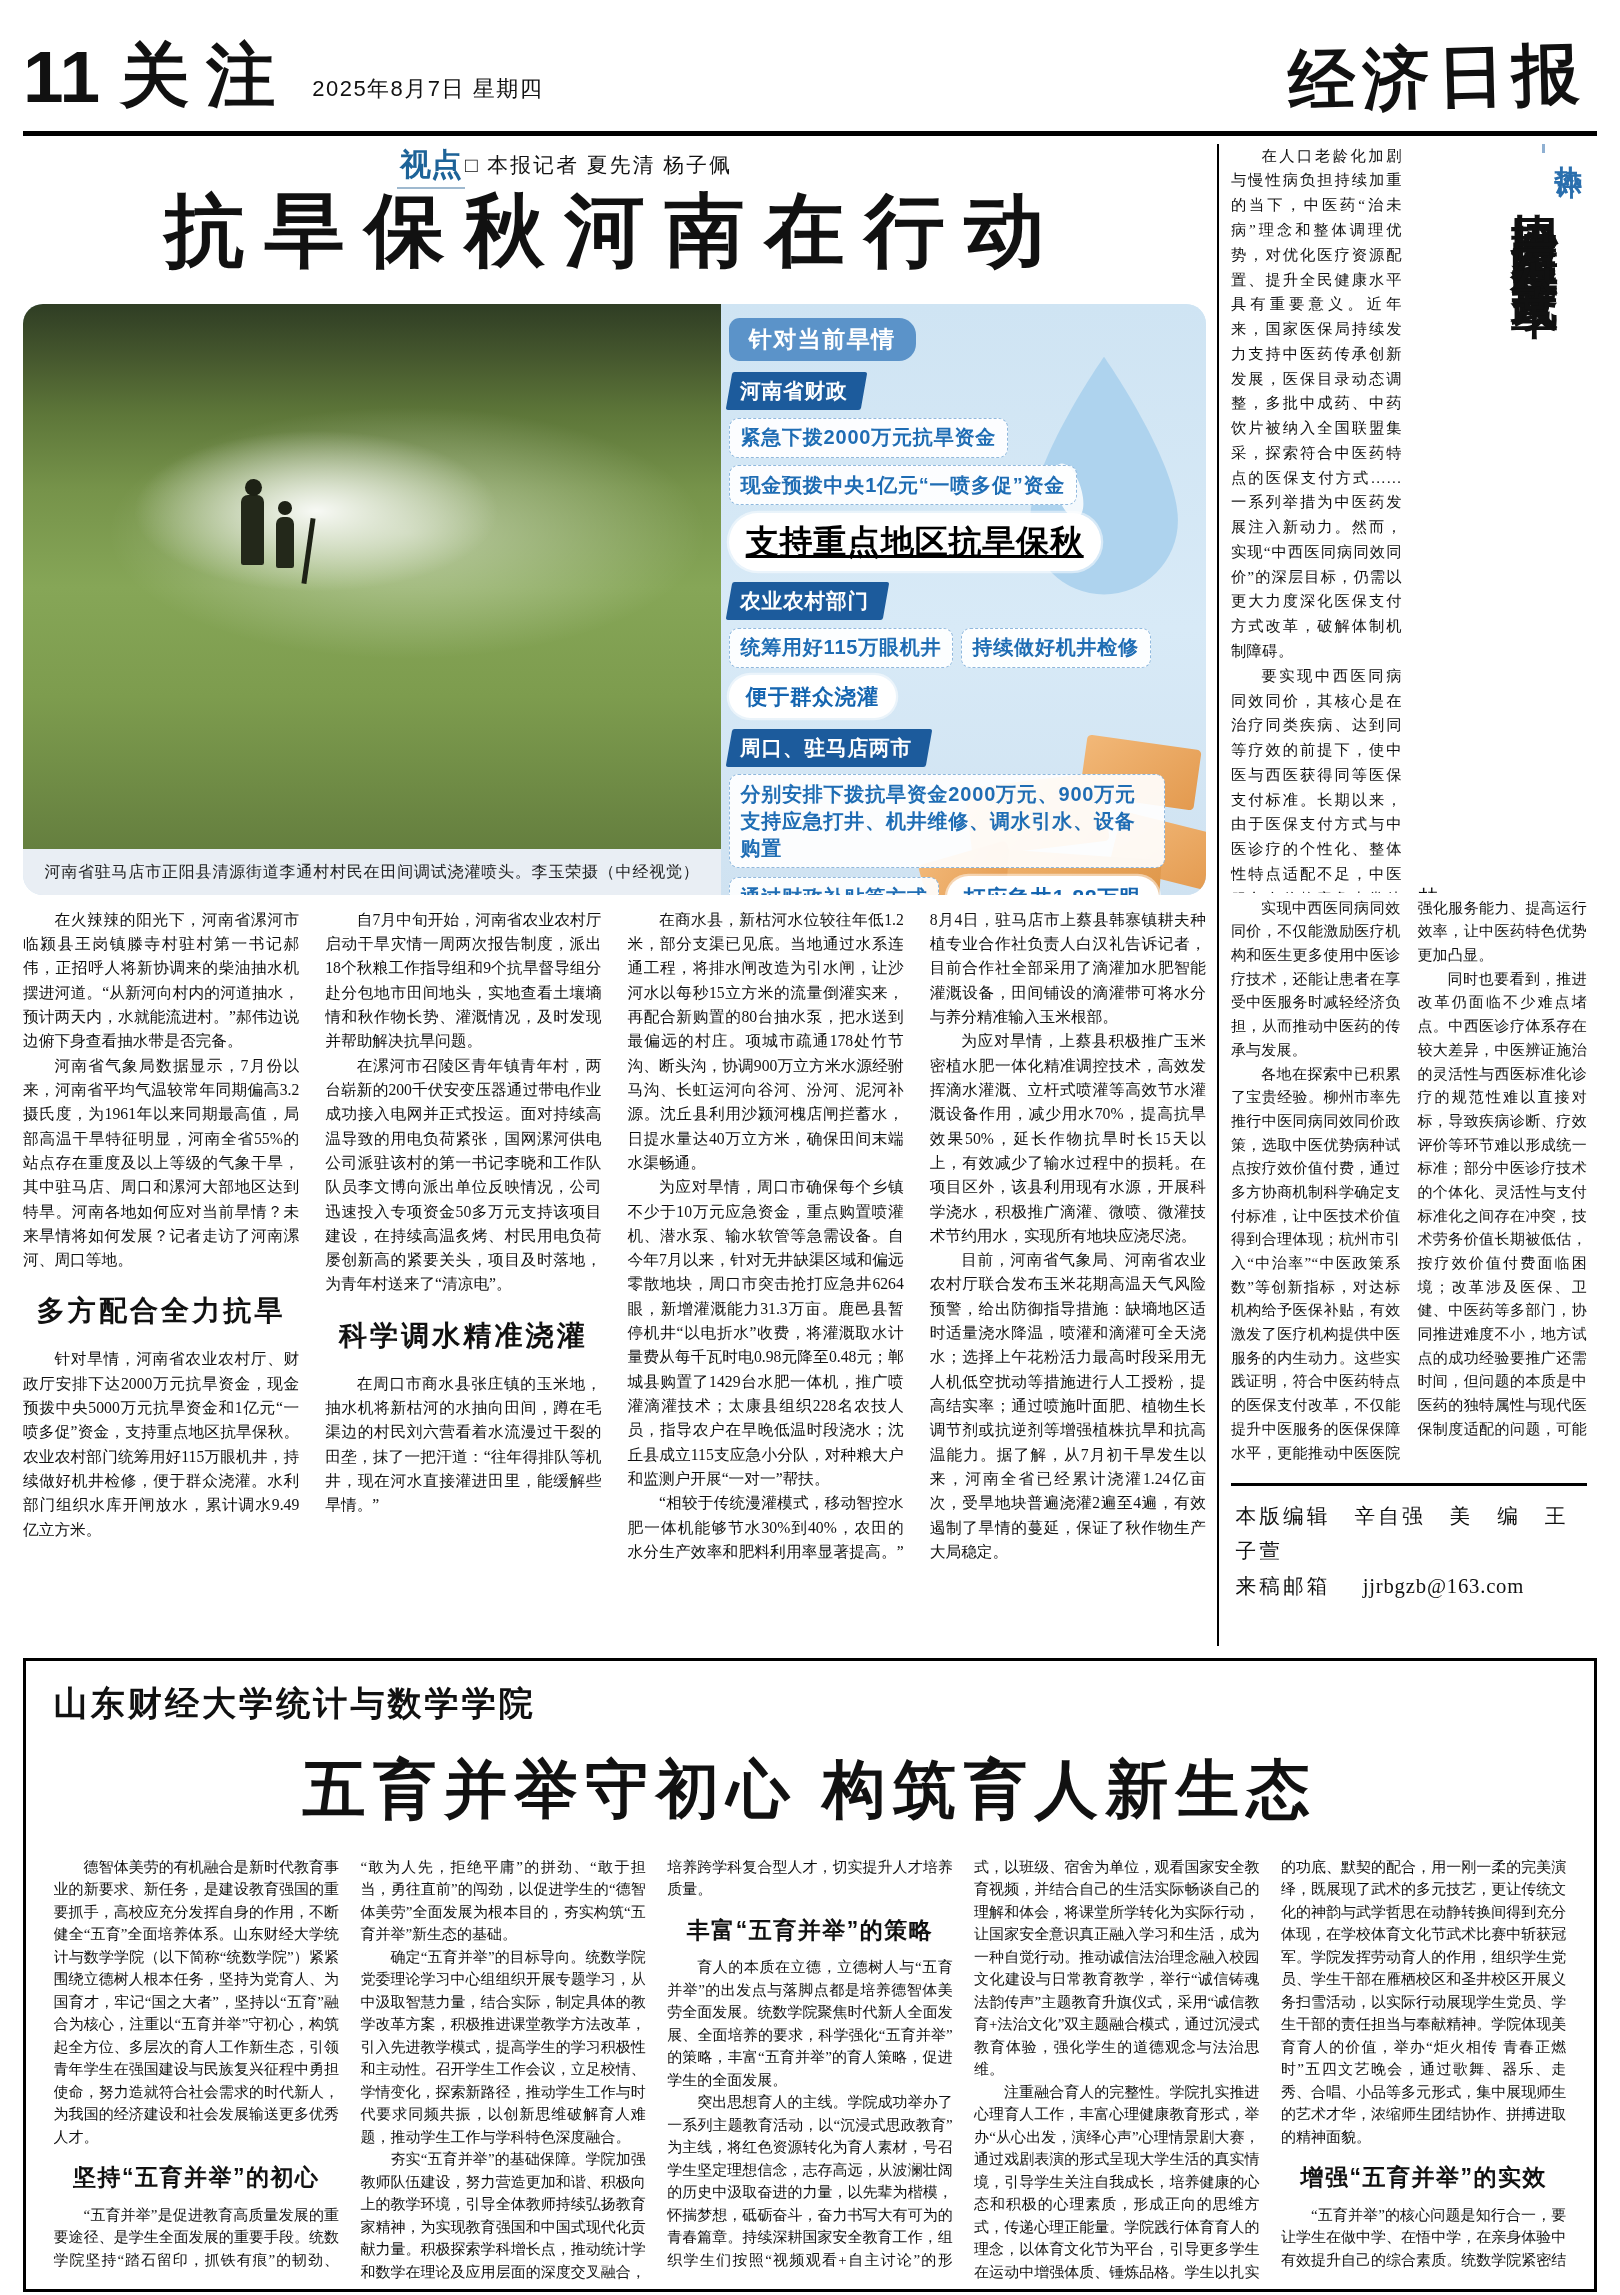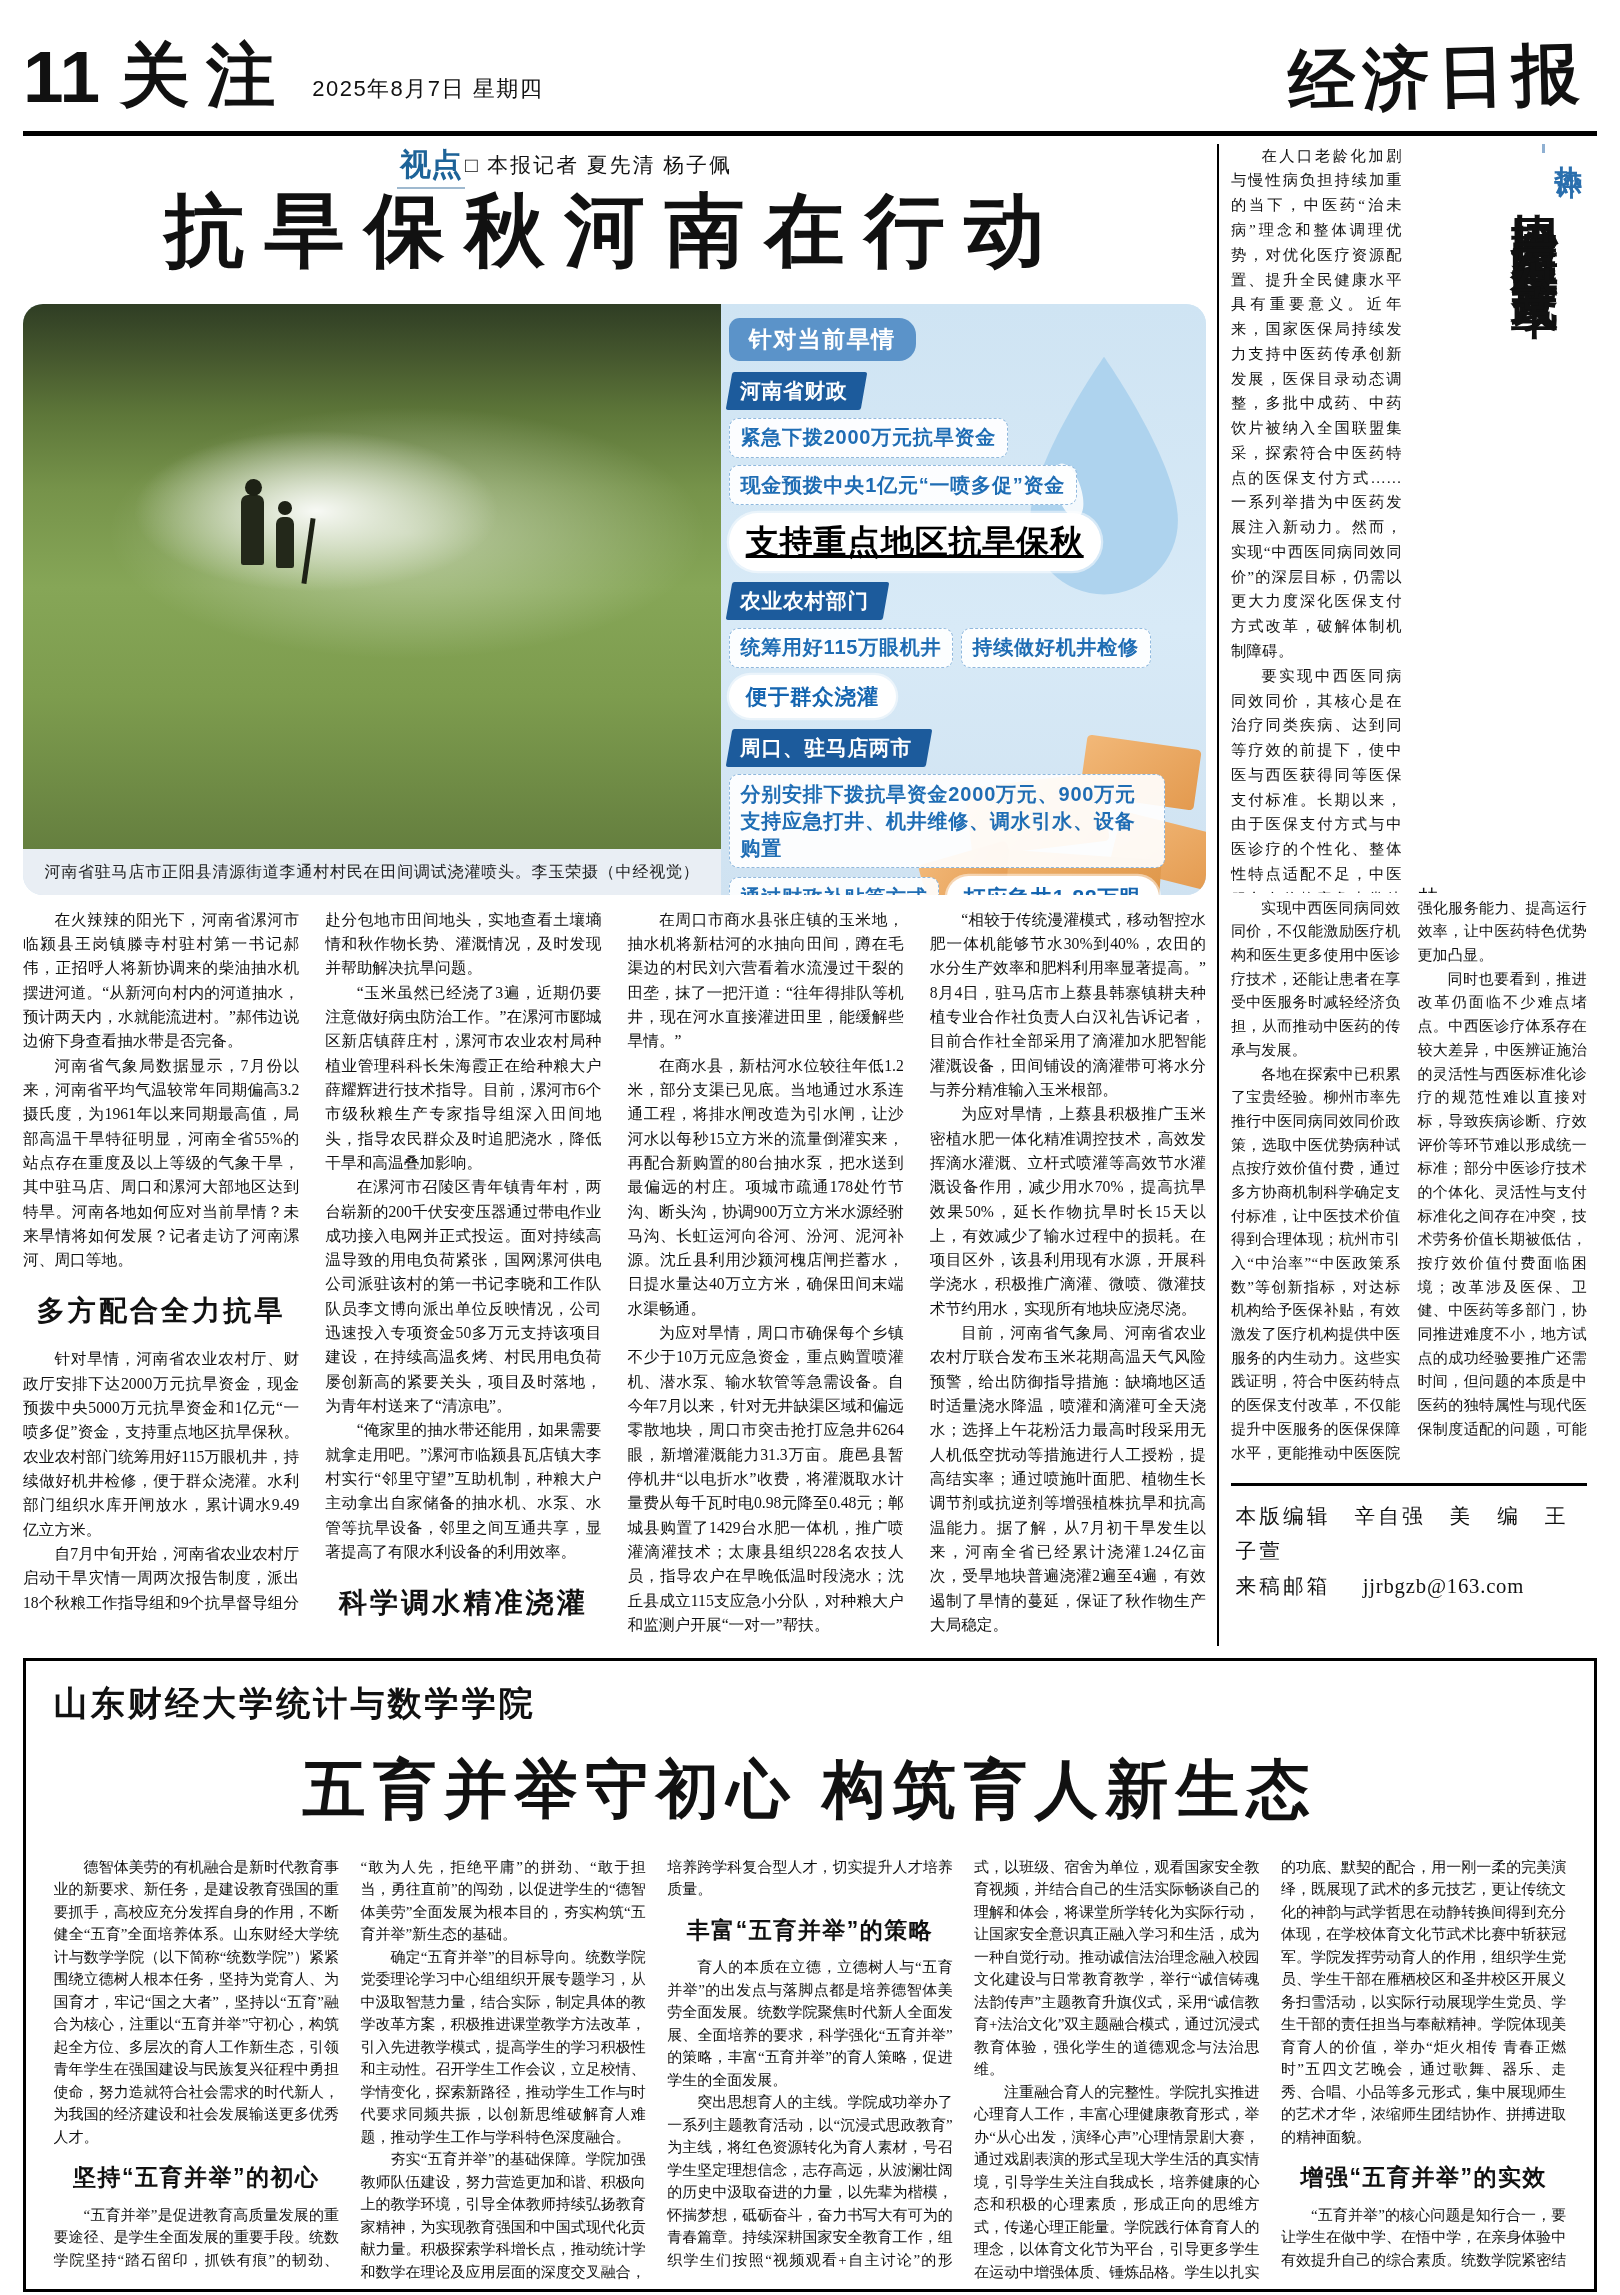--- a/index.html
+++ b/index.html
@@ -170,23 +170,21 @@
         
       </div>
     </div>
 
     <div class="flow">
         <p class="fl-p">在火辣辣的阳光下，河南省漯河市临颍县王岗镇滕寺村驻村第一书记郝伟，正招呼人将新协调来的柴油抽水机摆进河道。“从新河向村内的河道抽水，预计两天内，水就能流进村。”郝伟边说边俯下身查看抽水带是否完备。</p>
         <p class="fl-p">河南省气象局数据显示，7月份以来，河南省平均气温较常年同期偏高3.2摄氏度，为1961年以来同期最高值，局部高温干旱特征明显，河南全省55%的站点存在重度及以上等级的气象干旱，其中驻马店、周口和漯河大部地区达到特旱。河南各地如何应对当前旱情？未来旱情将如何发展？记者走访了河南漯河、周口等地。</p>
         <h3 class="fl-h">多方配合全力抗旱</h3>
         <p class="fl-p">针对旱情，河南省农业农村厅、财政厅安排下达2000万元抗旱资金，现金预拨中央5000万元抗旱资金和1亿元“一喷多促”资金，支持重点地区抗旱保秋。农业农村部门统筹用好115万眼机井，持续做好机井检修，便于群众浇灌。水利部门组织水库开闸放水，累计调水9.49亿立方米。</p>
         <p class="fl-p">自7月中旬开始，河南省农业农村厅启动干旱灾情一周两次报告制度，派出18个秋粮工作指导组和9个抗旱督导组分赴分包地市田间地头，实地查看土壤墒情和秋作物长势、灌溉情况，及时发现并帮助解决抗旱问题。</p>
-        <p class="fl-p">“玉米虽然已经浇了3遍，近期仍要注意做好病虫防治工作。”在漯河市郾城区新店镇薛庄村，漯河市农业农村局种植业管理科科长朱海霞正在给种粮大户薛耀辉进行技术指导。目前，漯河市6个市级秋粮生产专家指导组深入田间地头，指导农民群众及时追肥浇水，降低干旱和高温叠加影响。</p>
         <p class="fl-p">在漯河市召陵区青年镇青年村，两台崭新的200千伏安变压器通过带电作业成功接入电网并正式投运。面对持续高温导致的用电负荷紧张，国网漯河供电公司派驻该村的第一书记李晓和工作队队员李文博向派出单位反映情况，公司迅速投入专项资金50多万元支持该项目建设，在持续高温炙烤、村民用电负荷屡创新高的紧要关头，项目及时落地，为青年村送来了“清凉电”。</p>
-        <p class="fl-p">“俺家里的抽水带还能用，如果需要就拿走用吧。”漯河市临颍县瓦店镇大李村实行“邻里守望”互助机制，种粮大户主动拿出自家储备的抽水机、水泵、水管等抗旱设备，邻里之间互通共享，显著提高了有限水利设备的利用效率。</p>
         <h3 class="fl-h">科学调水精准浇灌</h3>
         <p class="fl-p">在周口市商水县张庄镇的玉米地，抽水机将新枯河的水抽向田间，蹲在毛渠边的村民刘六营看着水流漫过干裂的田垄，抹了一把汗道：“往年得排队等机井，现在河水直接灌进田里，能缓解些旱情。”</p>
         <p class="fl-p">在商水县，新枯河水位较往年低1.2米，部分支渠已见底。当地通过水系连通工程，将排水闸改造为引水闸，让沙河水以每秒15立方米的流量倒灌实来，再配合新购置的80台抽水泵，把水送到最偏远的村庄。项城市疏通178处竹节沟、断头沟，协调900万立方米水源经驸马沟、长虹运河向谷河、汾河、泥河补源。沈丘县利用沙颍河槐店闸拦蓄水，日提水量达40万立方米，确保田间末端水渠畅通。</p>
         <p class="fl-p">为应对旱情，周口市确保每个乡镇不少于10万元应急资金，重点购置喷灌机、潜水泵、输水软管等急需设备。自今年7月以来，针对无井缺渠区域和偏远零散地块，周口市突击抢打应急井6264眼，新增灌溉能力31.3万亩。鹿邑县暂停机井“以电折水”收费，将灌溉取水计量费从每千瓦时电0.98元降至0.48元；郸城县购置了1429台水肥一体机，推广喷灌滴灌技术；太康县组织228名农技人员，指导农户在早晚低温时段浇水；沈丘县成立115支应急小分队，对种粮大户和监测户开展“一对一”帮扶。</p>
         <p class="fl-p">“相较于传统漫灌模式，移动智控水肥一体机能够节水30%到40%，农田的水分生产效率和肥料利用率显著提高。”8月4日，驻马店市上蔡县韩寨镇耕夫种植专业合作社负责人白汉礼告诉记者，目前合作社全部采用了滴灌加水肥智能灌溉设备，田间铺设的滴灌带可将水分与养分精准输入玉米根部。</p>
         <p class="fl-p">为应对旱情，上蔡县积极推广玉米密植水肥一体化精准调控技术，高效发挥滴水灌溉、立杆式喷灌等高效节水灌溉设备作用，减少用水70%，提高抗旱效果50%，延长作物抗旱时长15天以上，有效减少了输水过程中的损耗。在项目区外，该县利用现有水源，开展科学浇水，积极推广滴灌、微喷、微灌技术节约用水，实现所有地块应浇尽浇。</p>
         <p class="fl-p">目前，河南省气象局、河南省农业农村厅联合发布玉米花期高温天气风险预警，给出防御指导措施：缺墒地区适时适量浇水降温，喷灌和滴灌可全天浇水；选择上午花粉活力最高时段采用无人机低空扰动等措施进行人工授粉，提高结实率；通过喷施叶面肥、植物生长调节剂或抗逆剂等增强植株抗旱和抗高温能力。据了解，从7月初干旱发生以来，河南全省已经累计浇灌1.24亿亩次，受旱地块普遍浇灌2遍至4遍，有效遏制了旱情的蔓延，保证了秋作物生产大局稳定。</p>
       </div>
   </div>
 

